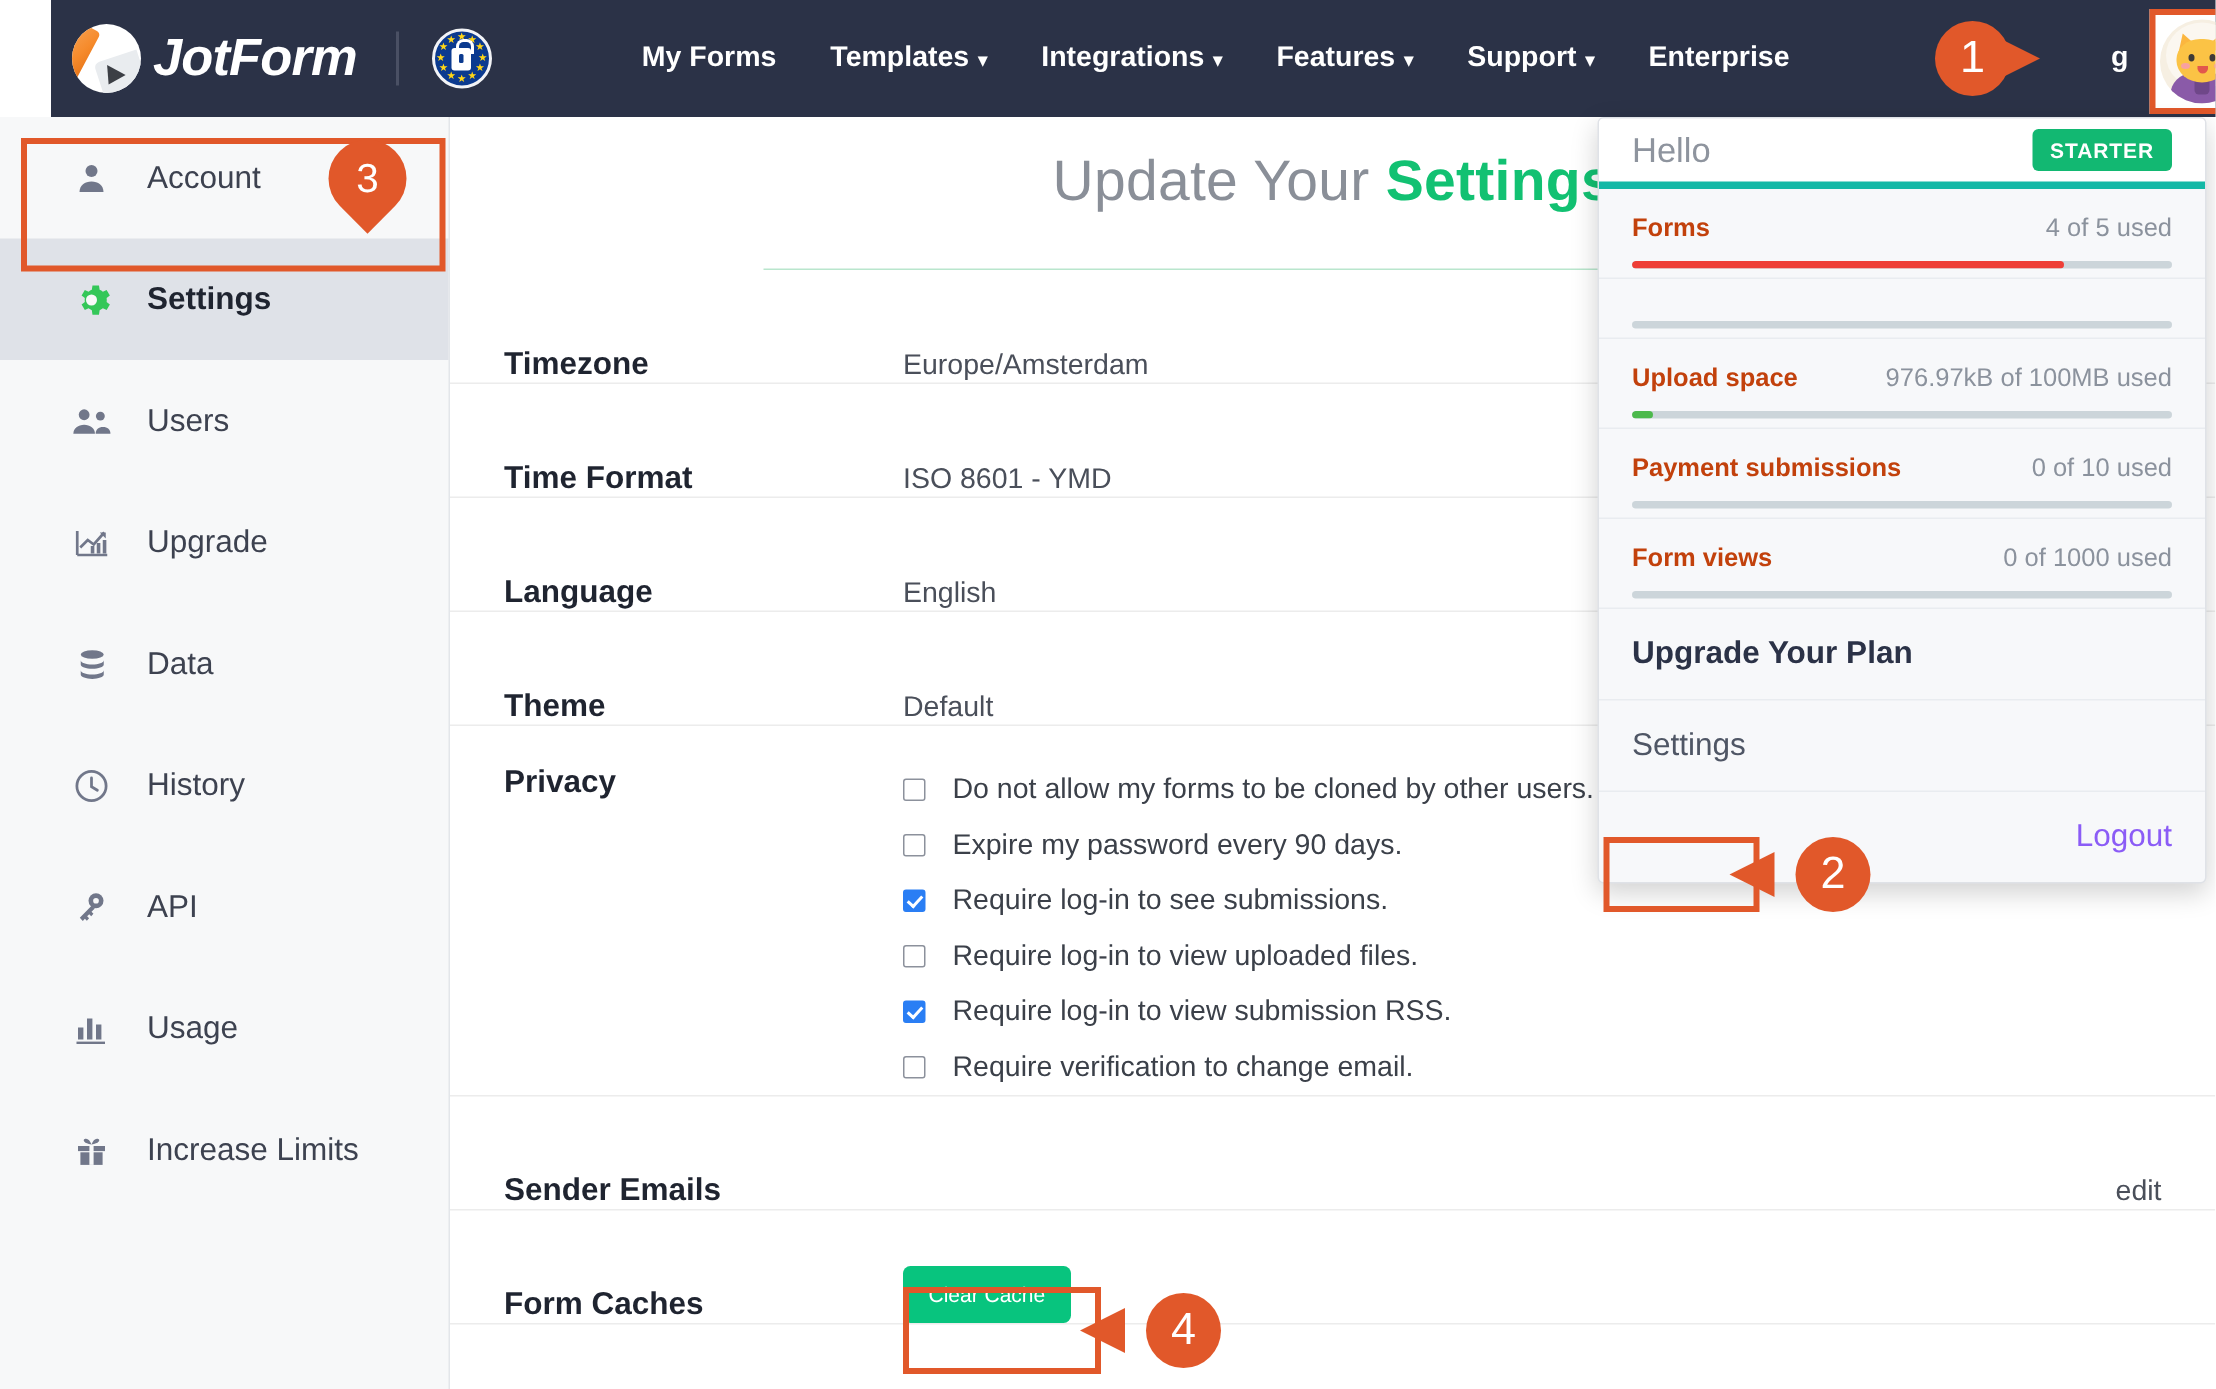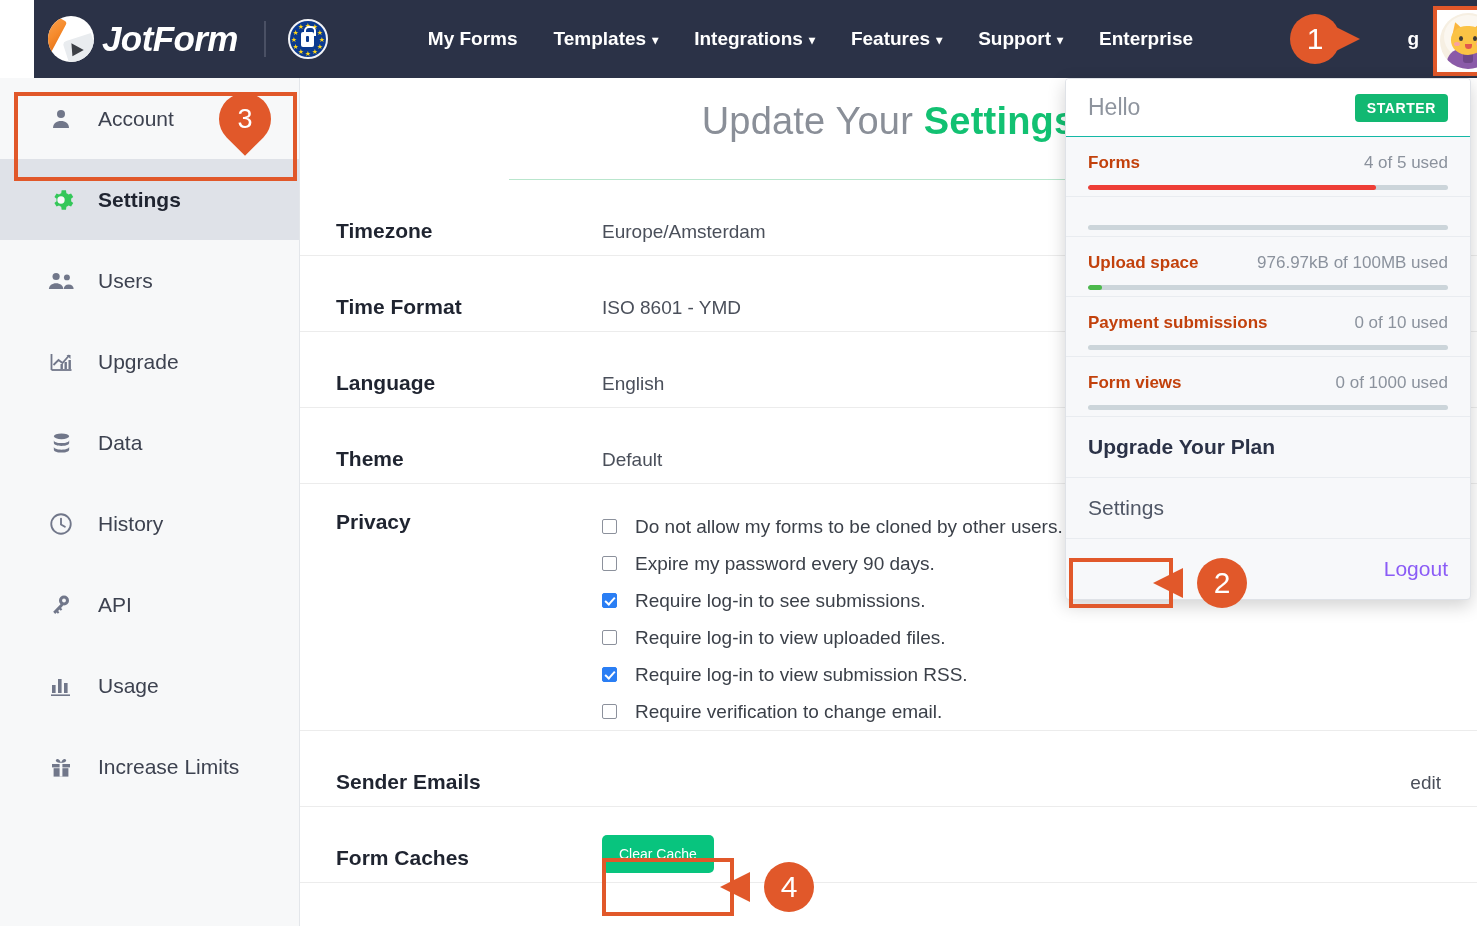--- a/index.html
+++ b/index.html
@@ -167,21 +167,21 @@
   .page-title {
     text-align: center; font-size: 38px; color: #8a8f98; font-weight: normal;
     padding-top: 22px; letter-spacing: .2px;
   }
   .page-title .accent { color: #12c172; font-weight: bold; }
   .title-rule {
     width: 760px; height: 1px; background: #b9e6cd; margin: 36px auto 0 auto;
   }
 
   .row {
-    display: flex; align-items: center;
+    display: flex; align-items: flex-end;
     border-bottom: 1px solid #ececec; padding: 0 36px;
     min-height: 76px;
   }
   .row-label {
     width: 266px; flex: 0 0 266px; font-size: 21px; font-weight: bold;
     color: #1f2430; padding-top: 26px;
   }
   .row-value {
     font-size: 19px; color: #4a4f5a; padding-top: 28px; flex: 1;
   }
@@ -216,22 +216,22 @@
     border: 4px solid #e1582a; pointer-events: none;
   }
 
   
   .dropdown {
     position: absolute; right: 6px; top: 78px; width: 406px;
     background: #f7f8fa; border: 1px solid #dfe2e7; border-radius: 4px;
     box-shadow: 0 6px 18px rgba(0,0,0,.18); z-index: 10; overflow: hidden;
   }
   .dd-head {
-    background: #ffffff; height: 58px; display: flex; align-items: center;
-    padding: 0 22px; border-bottom: 1px solid #14b8a6;
+    background: #ffffff; height: 47px; display: flex; align-items: center;
+    padding: 0 22px; border-bottom: 5px solid #14b8a6;
   }
   .dd-hello { font-size: 23px; color: #8e949e; }
   .badge-starter {
     margin-left: auto; background: #12b872; color: #ffffff;
     font-size: 14px; font-weight: bold; letter-spacing: .6px;
     padding: 6px 12px; border-radius: 4px;
   }
   .usage-block { padding: 16px 22px 6px 22px; border-bottom: 1px solid #e9ecf0; }
   .usage-top { display: flex; align-items: baseline; }
   .usage-name { font-size: 17px; font-weight: bold; color: #c2410c; }

